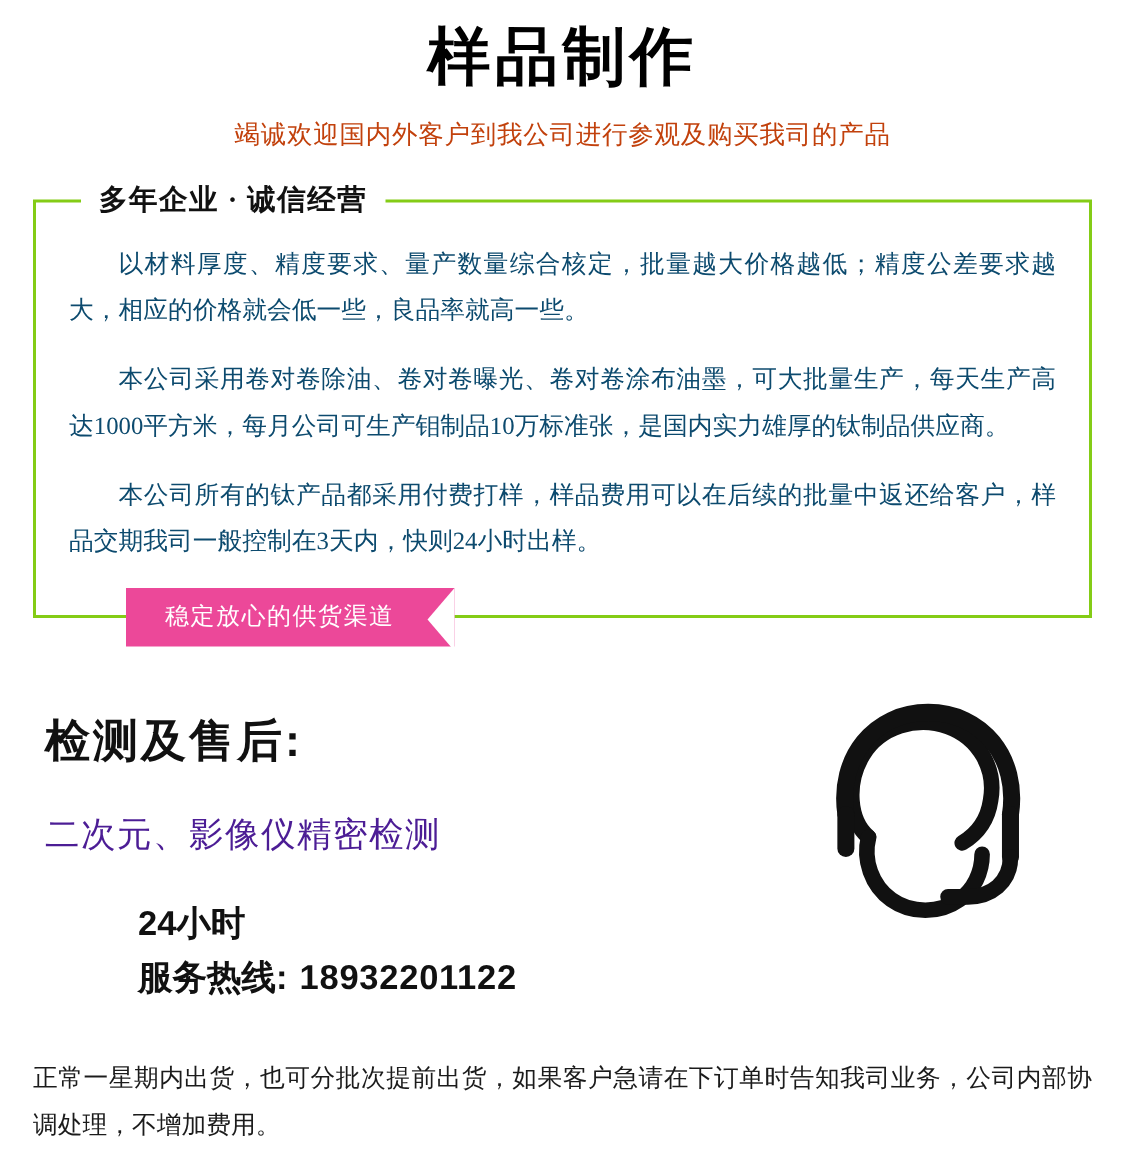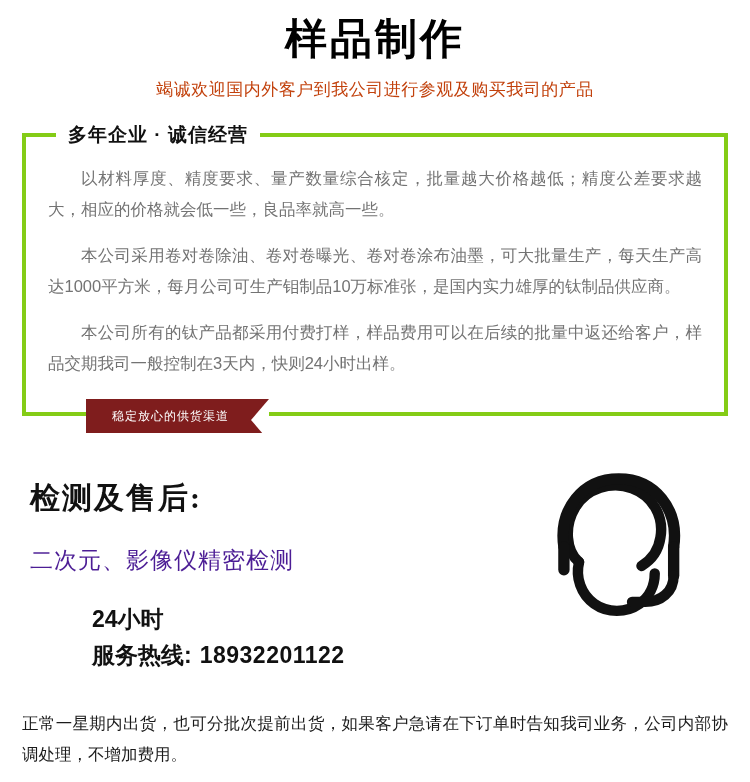--- a/index.html
+++ b/index.html
@@ -39,59 +39,60 @@
     font-size: 17px;
     color: #c2410c;
     margin-top: 14px;
     letter-spacing: 0.5px;
   }
 
   
   .box {
     position: relative;
     margin: 32px 22px 0 22px;
-    border: 4px solid #84cc16;
+    border: 2px solid #84cc16;
     padding: 26px 22px 34px 22px;
     box-sizing: border-box;
+    font-family: Liberation Serif, serif;
   }
   .box-legend {
     position: absolute;
     top: -15px;
     left: 30px;
     background: #ffffff;
     padding: 0 12px;
     font-size: 19px;
     font-weight: bold;
     color: #111111;
     letter-spacing: 1px;
     white-space: nowrap;
   }
   .para {
     font-size: 16.5px;
     line-height: 1.85;
-    color: #737373;
+    color: #0c4a6e;
     text-indent: 2em;
     margin: 0 0 16px 0;
     text-align: justify;
   }
   .para:last-of-type {
     margin-bottom: 0;
   }
 
   
   .ribbon-wrap {
     position: absolute;
     left: 60px;
     bottom: -21px;
   }
   .ribbon {
     position: relative;
-    background: #7f1d1d;
+    background: #ec4899;
     color: #ffffff;
-    font-size: 12px;
+    font-size: 16px;
     letter-spacing: 1px;
     padding: 10px 40px 10px 26px;
     display: inline-block;
     line-height: 1.2;
     text-align: center;
   }
   .ribbon::after {
     content: "";
     position: absolute;
     right: 0;
@@ -107,21 +108,20 @@
   .lower {
     margin: 62px 22px 0 22px;
     position: relative;
   }
   .section-title {
     font-size: 30px;
     font-weight: bold;
     letter-spacing: 2px;
     color: #111111;
     margin: 0 0 26px 8px;
-    font-family: Liberation Serif, serif;
   }
   .sub-line {
     font-size: 23px;
     color: #4c1d95;
     letter-spacing: 1px;
     margin: 0 0 26px 8px;
   }
   .phone-block {
     margin-left: 70px;
     font-size: 23px;

